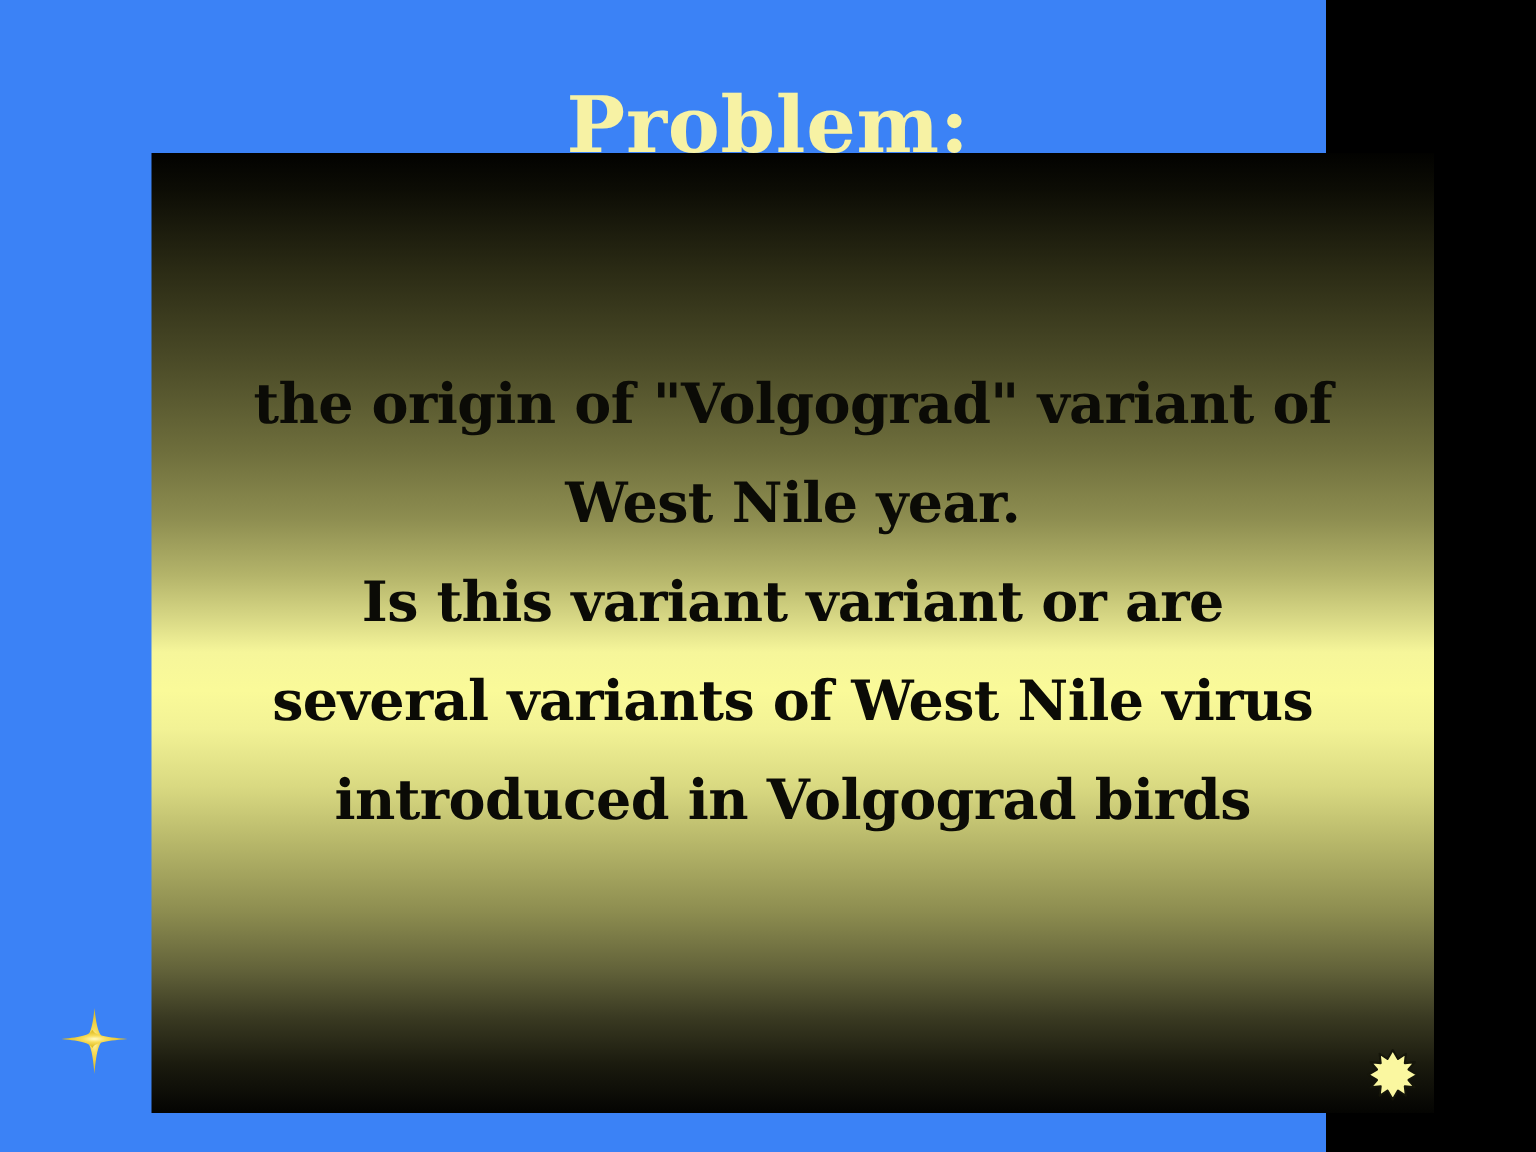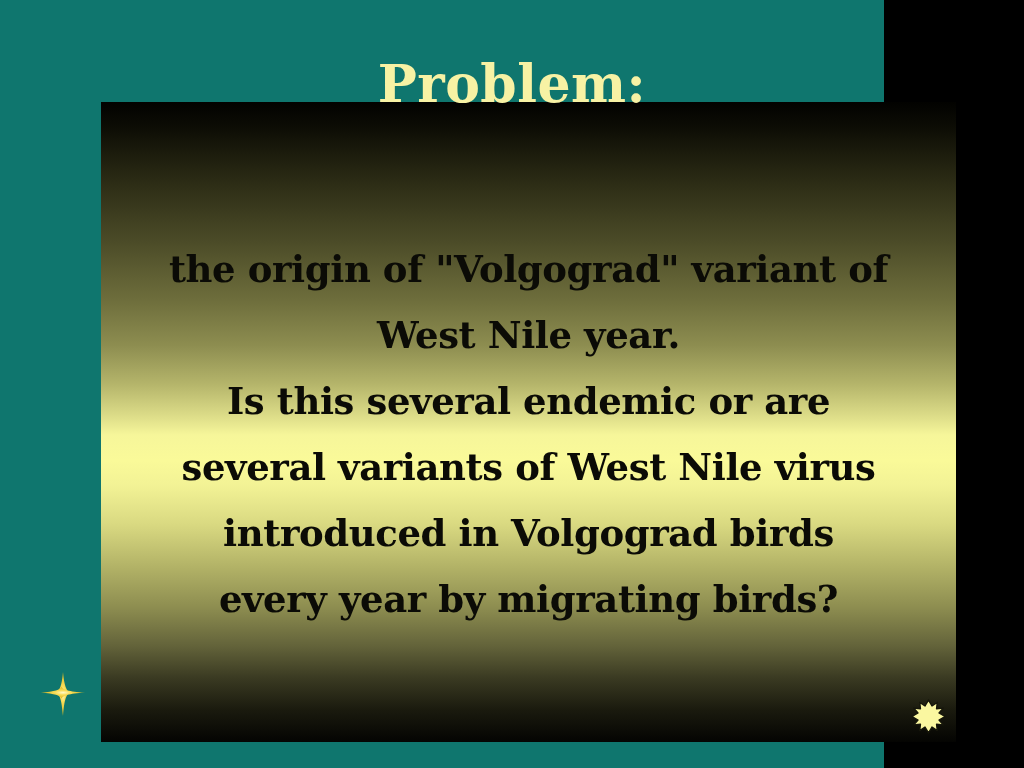--- a/index.html
+++ b/index.html
@@ -8,21 +8,21 @@
     width:1024px;
     height:768px;
     background:#000000;
     overflow:hidden;
   }
 
   #slide {
     position:relative;
     width:884px;
     height:768px;
-    background:#0f766e;
+    background:#3b82f6;
     font-family:"DejaVu Serif", serif;
   }
 
   
   #panel {
     position:absolute;
     left:101px;
     top:102px;
     width:855px;
     height:640px;
@@ -110,24 +110,23 @@
 
 <div id="slide">
 
   <div id="panel"></div>
 
   <div id="title">Problem:</div>
 
   <div id="body-text">
     <span class="line">the origin of "Volgograd" variant of</span>
     <span class="line">West Nile year.</span>
-    <span class="line">Is this several endemic or are</span>
+    <span class="line">Is this variant variant or are</span>
     <span class="line">several variants of West Nile virus</span>
     <span class="line">introduced in Volgograd birds</span>
-    <span class="line">every year by migrating birds?</span>
   </div>
 
   <svg id="sparkle-4pt" viewBox="0 0 100 100">
     <defs>
       <radialGradient id="sparkGrad" cx="50%" cy="50%" r="50%">
         <stop offset="0%" stop-color="#fffbc8"></stop>
         <stop offset="35%" stop-color="#f8dd5a"></stop>
         <stop offset="100%" stop-color="#d8b418"></stop>
       </radialGradient>
     </defs>

